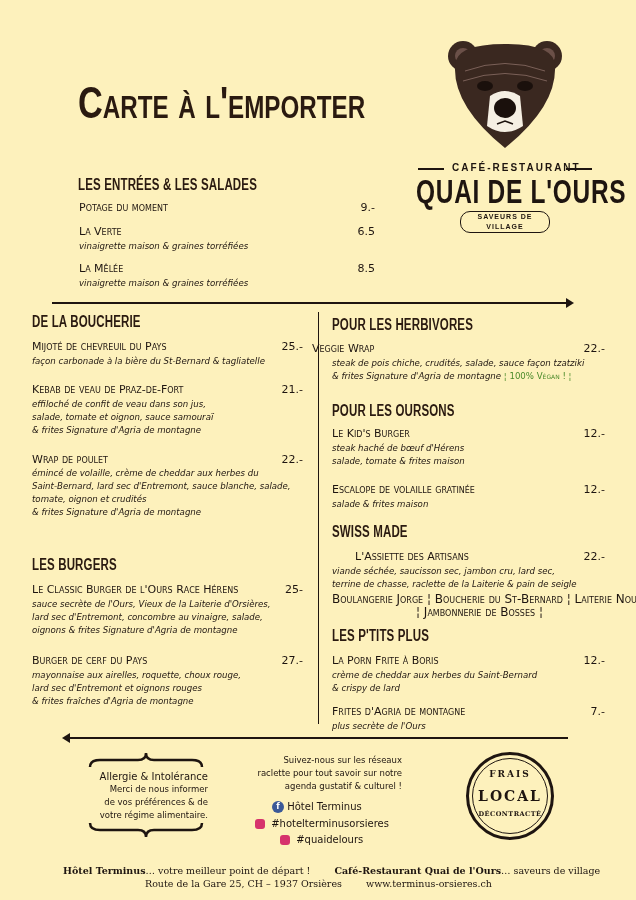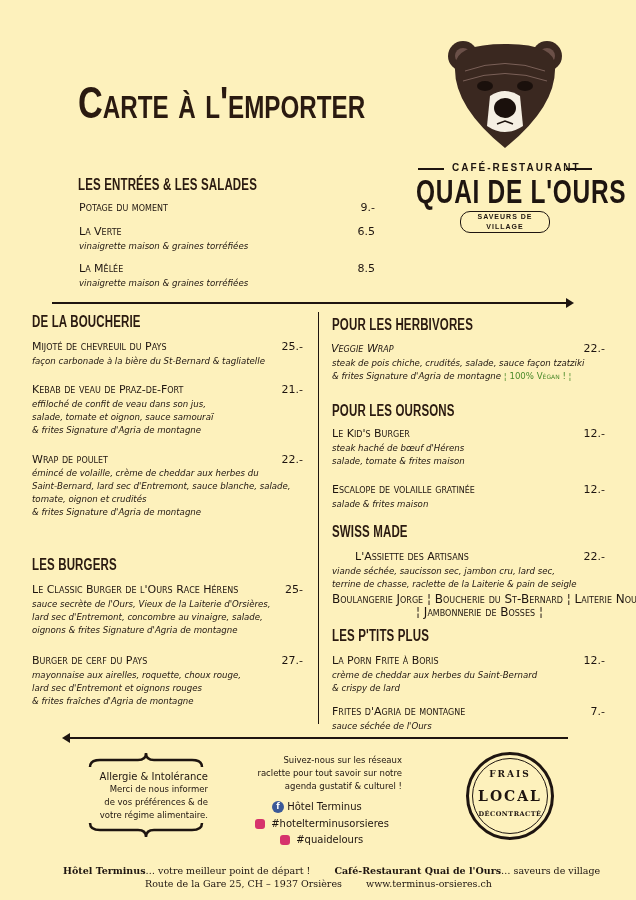--- a/index.html
+++ b/index.html
@@ -87,21 +87,21 @@
 <div class="abs desc" style="left:32px;top:611px;">lard sec d'Entremont, concombre au vinaigre, salade,</div>
 <div class="abs desc" style="left:32px;top:624px;">oignons &amp; frites Signature d'Agria de montagne</div>
 
 <div class="abs iname" style="left:32px;top:654px;">Burger de cerf du Pays</div>
 <div class="abs price" style="left:258px;top:654px;width:45px;">27.-</div>
 <div class="abs desc" style="left:32px;top:669px;">mayonnaise aux airelles, roquette, choux rouge,</div>
 <div class="abs desc" style="left:32px;top:682px;">lard sec d'Entremont et oignons rouges</div>
 <div class="abs desc" style="left:32px;top:695px;">&amp; frites fraîches d'Agria de montagne</div>
 
 <div class="abs sec" style="left:332px;top:316px;">Pour les herbivores</div>
-<div class="abs iname" style="left:331px;top:342px;font-style:italic;">Veggie Wrap</div>
+<div class="abs iname" style="left:312px;top:342px;">Veggie Wrap</div>
 <div class="abs price" style="left:560px;top:342px;width:45px;">22.-</div>
 <div class="abs desc" style="left:332px;top:357px;">steak de pois chiche, crudités, salade, sauce façon tzatziki</div>
 <div class="abs desc" style="left:332px;top:370px;">
   <span>&amp; frites Signature d'Agria de montagne</span>
   <span class="green">¦ 100% Végan ! ¦</span>
 </div>
 
 <div class="abs sec" style="left:332px;top:402px;">Pour les oursons</div>
 <div class="abs iname" style="left:332px;top:427px;">Le Kid's Burger</div>
 <div class="abs price" style="left:560px;top:427px;width:45px;">12.-</div>
@@ -119,21 +119,21 @@
 <div class="abs supp" style="left:332px;top:592px;">Boulangerie Jorge ¦ Boucherie du St-Bernard ¦ Laiterie Nouvelle</div>
 <div class="abs supp" style="left:416px;top:605px;">¦ Jambonnerie de Bosses ¦</div>
 
 <div class="abs sec" style="left:332px;top:627px;">Les p'tits plus</div>
 <div class="abs iname" style="left:332px;top:654px;">La Porn Frite à Boris</div>
 <div class="abs price" style="left:560px;top:654px;width:45px;">12.-</div>
 <div class="abs desc" style="left:332px;top:669px;">crème de cheddar aux herbes du Saint-Bernard</div>
 <div class="abs desc" style="left:332px;top:682px;">&amp; crispy de lard</div>
 <div class="abs iname" style="left:332px;top:705px;">Frites d'Agria de montagne</div>
 <div class="abs price" style="left:560px;top:705px;width:45px;">7.-</div>
-<div class="abs desc" style="left:332px;top:720px;">sauce séchée de l'Ours</div>
+<div class="abs desc" style="left:332px;top:720px;">plus secrète de l'Ours</div>
 
 <div class="abs" style="left:62px;top:733px;width:0;height:0;border-top:5px solid transparent;border-bottom:5px solid transparent;border-right:8px solid #1e1510;"></div>
 <div class="abs hline" style="left:68px;top:737px;width:500px;"></div>
 
 <div class="abs" style="left:88px;top:752px;width:116px;height:16px;">
   <svg width="116" height="16" viewBox="0 0 116 16">
       <path d="M2 15 Q2 8 12 8 L50 8 Q58 8 58 1 Q58 8 66 8 L104 8 Q114 8 114 15" stroke="#1e1510" stroke-width="2.5" fill="none"></path>
     </svg>
 </div>
 <div class="abs center-small" style="left:84px;top:770px;width:124px;">

